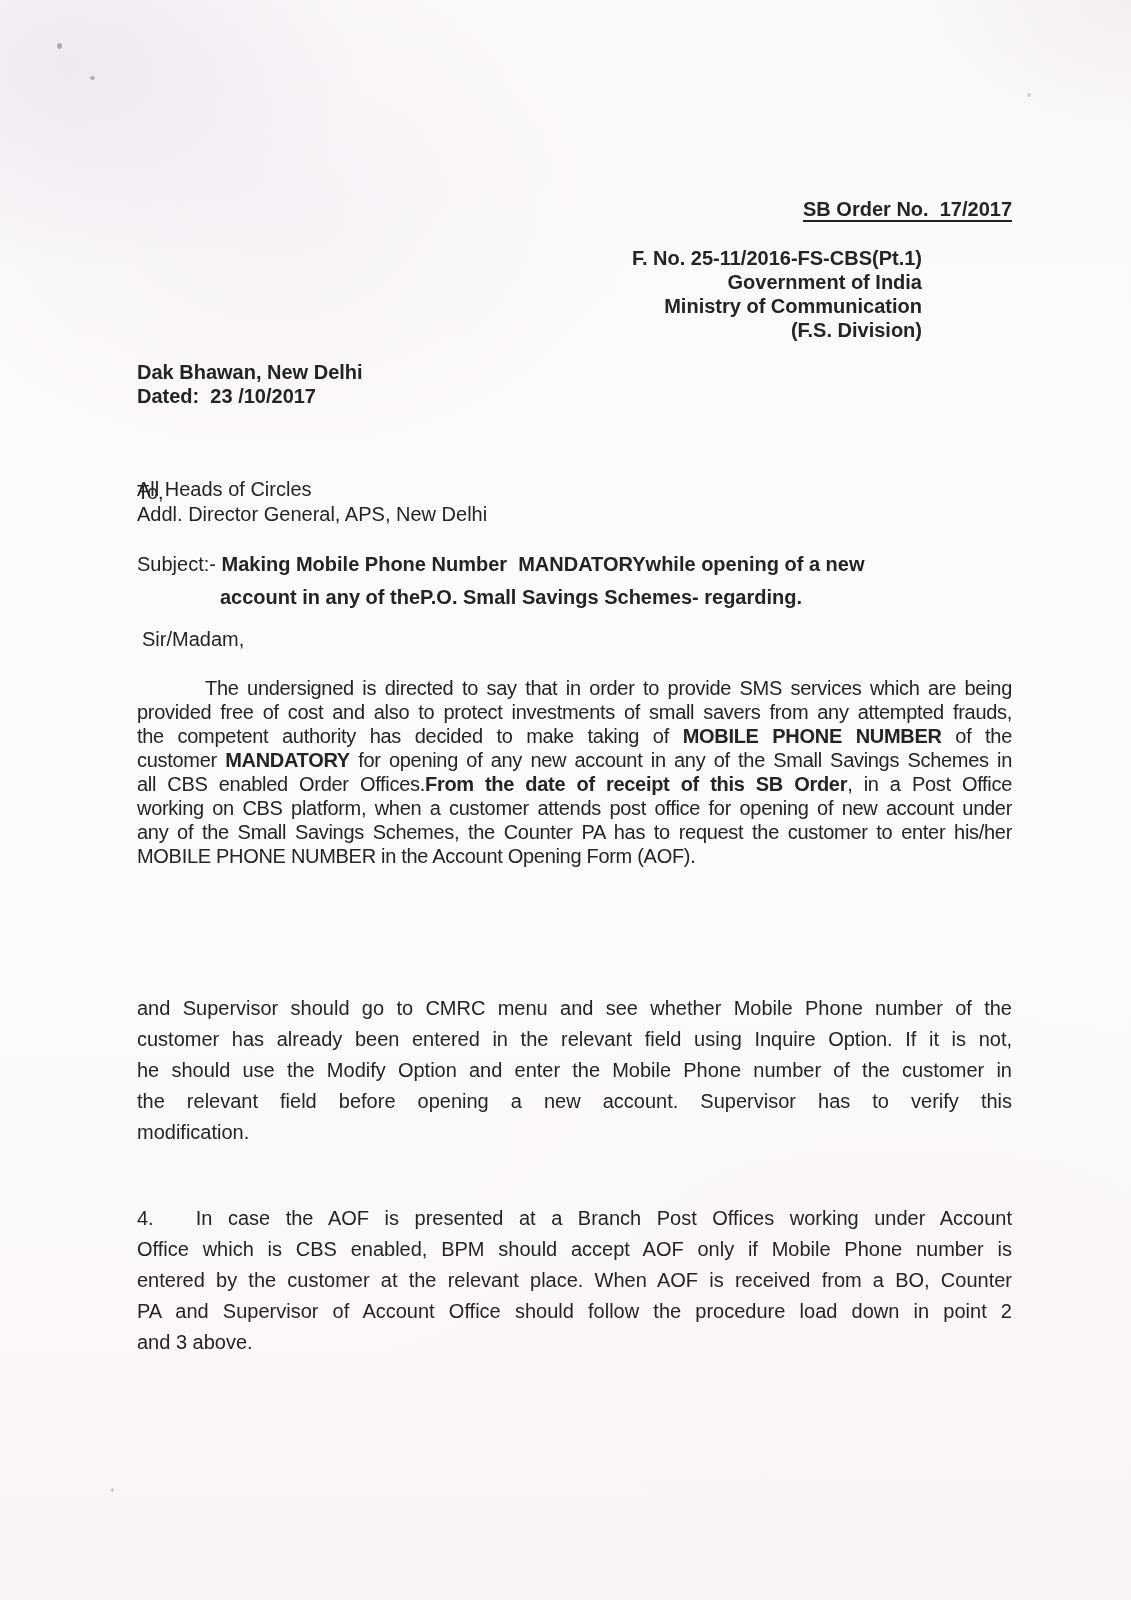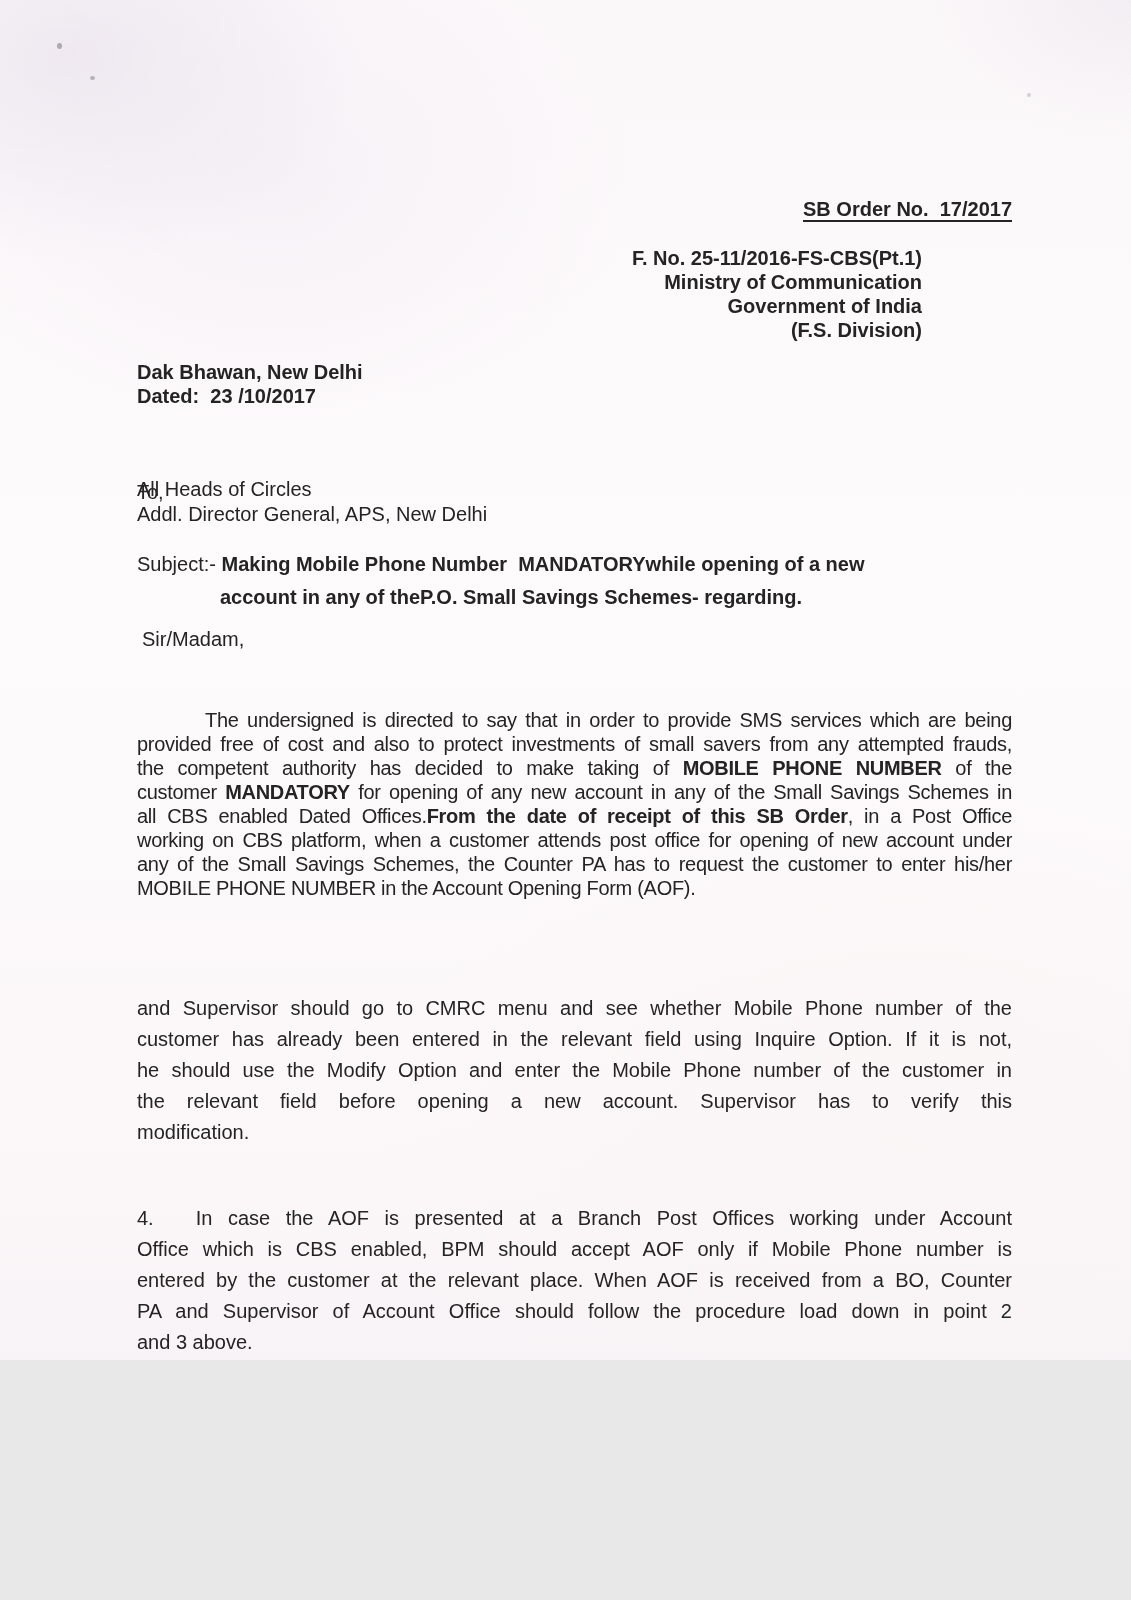--- a/index.html
+++ b/index.html
@@ -1,18 +1,18 @@
 <!DOCTYPE html>
 <html><head>
 <meta charset="utf-8">
 <style>
   html,body{margin:0;padding:0;background:#e8e8e8;}
   .page{
     position:relative;
-    width:1131px;height:1360px;
+    width:1131px;height:1600px;
     margin:0 auto;
     overflow:hidden;
     font-family:"Liberation Sans", sans-serif;
     color:#242424;
     background:
       radial-gradient(420px 300px at 6% 4%,  rgba(226,215,231,.45), rgba(226,215,231,0) 70%),
       radial-gradient(520px 380px at 24% 13%, rgba(236,227,238,.35), rgba(236,227,238,0) 70%),
       radial-gradient(300px 200px at 100% 0%, rgba(221,214,224,.30), rgba(221,214,224,0) 70%),
       radial-gradient(700px 500px at 80% 85%, rgba(249,243,243,.55), rgba(249,243,243,0) 75%),
       linear-gradient(180deg,#fbf8fa 0%,#fdfbfc 45%,#fbf7f9 88%,#f8f3f6 100%);
@@ -64,22 +64,22 @@
   <div class="speck s4"></div>
 
   <div class="content">
 
     <div class="block order">
       <span class="u">SB Order No.  17/2017</span>
     </div>
 
     <div class="block letterhead">
       <div>F. No. 25-11/2016-FS-CBS(Pt.1)</div>
+      <div>Government of India</div>
       <div>Ministry of Communication</div>
-      <div>Government of India</div>
       <div>(F.S. Division)</div>
     </div>
 
     <div class="block placedate">
       <div class="pre">Dak Bhawan, New Delhi</div>
       <div class="pre">Dated:  23 /10/2017</div>
     </div>
 
     <div class="block to">To,</div>
 
@@ -89,25 +89,25 @@
     </div>
 
     <div class="block subject">
         <div class="pline"><span>Subject:- </span><span class="b">Making Mobile Phone Number  MANDATORYwhile opening of a new</span></div>
         <div class="pline"><span class="b">account in any of theP.O. Small Savings Schemes- regarding.</span></div>
       </div>
 
     <div class="block greeting">Sir/Madam,</div>
 
     <div class="block para para1">
-        <div class="pline" style="text-indent: 68px; margin-top: 32px;"><span>The undersigned is directed to say that in order to provide SMS services which are being</span></div>
+        <div class="pline" style="text-indent: 68px;"><span>The undersigned is directed to say that in order to provide SMS services which are being</span></div>
         <div class="pline"><span>provided free of cost and also to protect investments of small savers from any attempted frauds,</span></div>
         <div class="pline"><span>the competent authority has decided to make taking of </span><span class="b">MOBILE PHONE NUMBER</span><span> of the</span></div>
         <div class="pline"><span>customer </span><span class="b">MANDATORY</span><span> for opening of any new account in any of the Small Savings Schemes in</span></div>
-        <div class="pline"><span>all CBS enabled Dated Offices.</span><span class="b">From the date of receipt of this SB Order</span><span>, in a Post Office</span></div>
+        <div class="pline"><span>all CBS enabled Order Offices.</span><span class="b">From the date of receipt of this SB Order</span><span>, in a Post Office</span></div>
         <div class="pline"><span>working on CBS platform, when a customer attends post office for opening of new account under</span></div>
         <div class="pline"><span>any of the Small Savings Schemes, the Counter PA has to request the customer to enter his/her</span></div>
         <div class="pline"><span>MOBILE PHONE NUMBER in the Account Opening Form (AOF).</span></div>
       </div>
     <div class="block para para3">
         <div class="pline"><span>and Supervisor should go to CMRC menu and see whether Mobile Phone number of the</span></div>
         <div class="pline"><span>customer has already been entered in the relevant field using Inquire Option. If it is not,</span></div>
         <div class="pline"><span>he should use the Modify Option and enter the Mobile Phone number of the customer in</span></div>
         <div class="pline"><span>the relevant field before opening a new account. Supervisor has to verify this</span></div>
         <div class="pline"><span>modification.</span></div>

